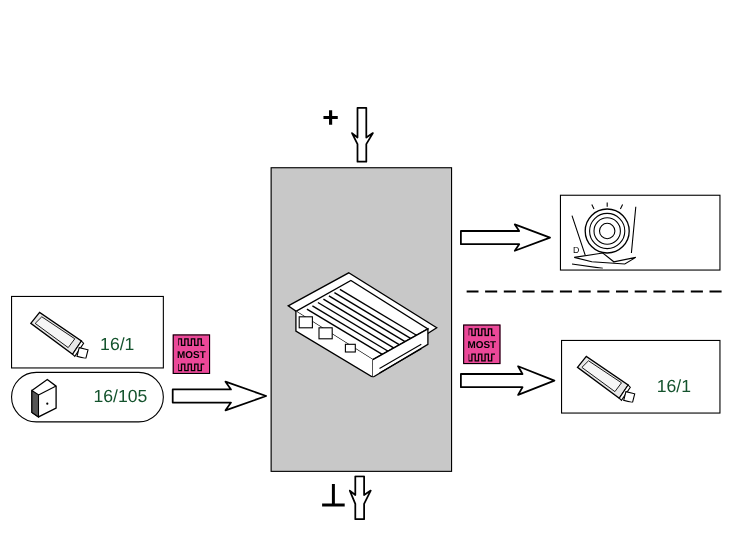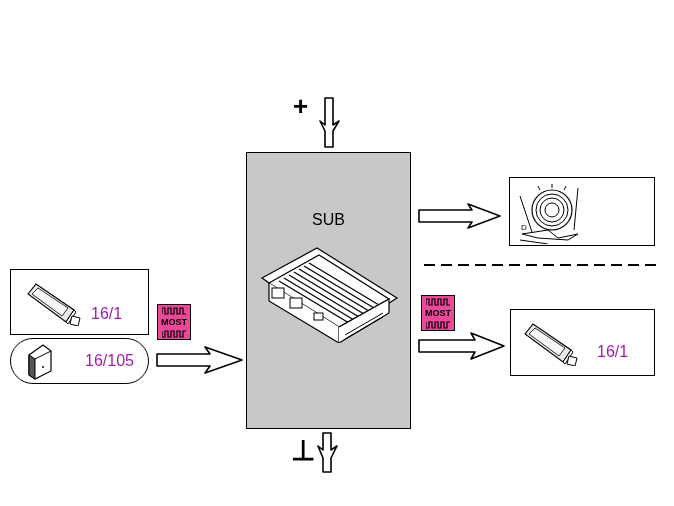--- a/index.html
+++ b/index.html
@@ -1,35 +1,34 @@
 <!DOCTYPE html>
 <html><head>
 <meta charset="utf-8">
 <style>
   html, body { margin:0; padding:0; background:#ffffff; }
   body { width:674px; height:506px; position:relative; overflow:hidden; font-family:"Liberation Sans", sans-serif; color:#000; }
   .abs { position:absolute; }
   svg { display:block; }
   .box { position:absolute; border:1px solid #000; background:#fff; box-sizing:border-box; }
-  .label { position:absolute; font-size:16px; color:#a21caf; }
+  .label { position:absolute; font-size:16px; color:#14532d; }
   .most { position:absolute; width:34px; height:36px; border:1px solid #000; background:#ec4899; box-sizing:border-box; }
   .most .txt { position:absolute; left:0; right:0; top:12px; text-align:center; font-size:9px; font-weight:bold; letter-spacing:0; }
 </style>
 </head>
 <body>
 
 <div class="abs" style="left:293px;top:97px;width:50px;height:52px;">
   <span class="abs" style="left:0;top:-6px;font-size:26px;font-weight:bold;">+</span>
   <svg class="abs" style="left:26px;top:0" width="22" height="52" viewBox="0 0 22 52">
     <path d="M6,1 H14 V28 L20,24 L14,34 V50 H6 V34 L1,24 L6,28 Z" fill="#fff" stroke="#000" stroke-width="1.6" stroke-linejoin="round"></path>
   </svg>
 </div>
 
 <div class="abs" style="left:246px;top:152px;width:165px;height:277px;background:#c8c8c8;border:1.5px solid #000;box-sizing:border-box;">
-  <div class="abs" style="left:0;right:0;top:58px;text-align:center;font-size:16px;">SUB</div>
   <svg class="abs" style="left:10px;top:90px" width="145" height="100" viewBox="0 0 145 100">
 
     <path d="M5,35 L60,5 L140,55 L85,90 Z" fill="#fff" stroke="#000" stroke-width="1.2"></path>
 
     <path d="M12,40 L62,12 L132,56 L82,84 Z" fill="#fff" stroke="#000" stroke-width="1.2"></path>
 
     <g stroke="#000" stroke-width="1.3">
       <line x1="22" y1="38" x2="92" y2="80"></line>
       <line x1="27" y1="35" x2="97" y2="77"></line>
       <line x1="32" y1="32" x2="102" y2="74"></line>

